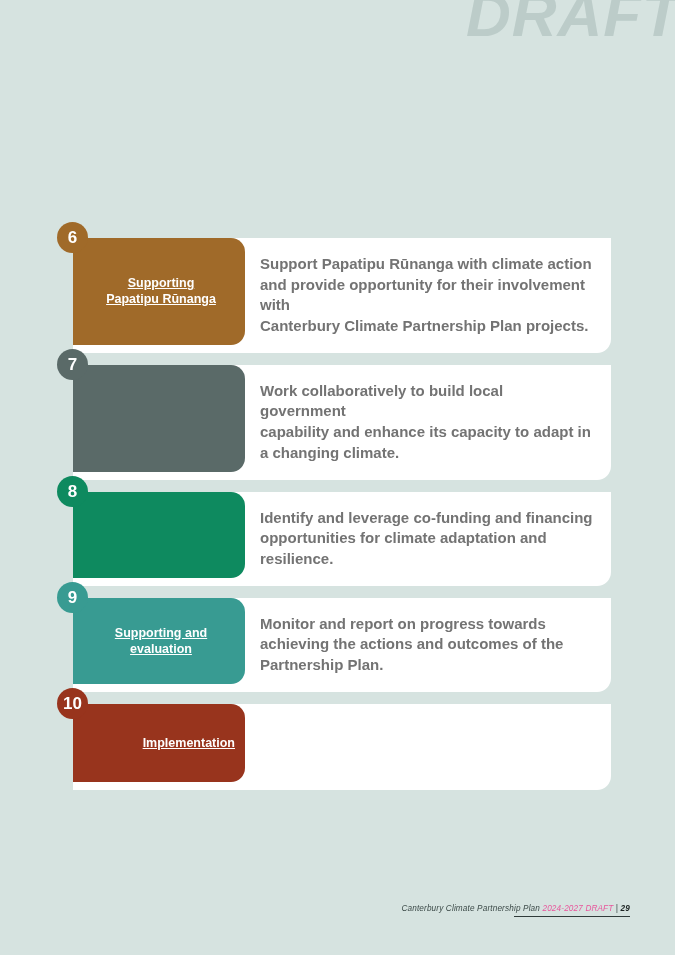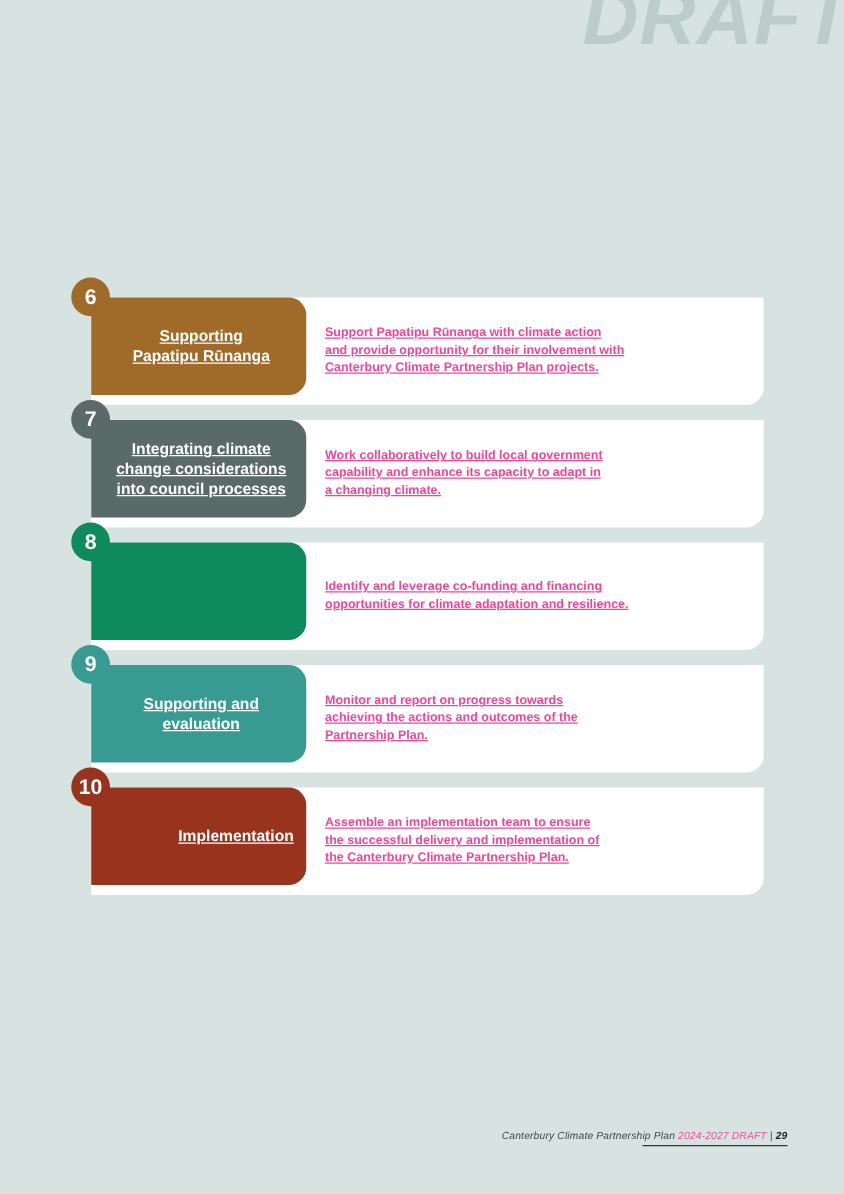--- a/index.html
+++ b/index.html
@@ -89,26 +89,25 @@
   }
 
   .desc {
     flex: 1 1 auto;
     padding: 16px 18px 16px 15px;
     display: flex;
     align-items: center;
   }
 
   .desc-text {
-    color: #ec4899;
-    font-size: 10px;
+    color: #737373;
+    font-size: 15px;
     font-weight: bold;
     line-height: 1.38;
     white-space: pre-line;
-    text-decoration: underline;
   }
 
   
   .footer {
     position: absolute;
     right: 45px;
     bottom: 38px;
     text-align: right;
     white-space: nowrap;
   }
@@ -143,23 +142,20 @@
       </div>
       <div class="desc">
         <div class="desc-text">Support Papatipu Rūnanga with climate action
 and provide opportunity for their involvement with
 Canterbury Climate Partnership Plan projects.</div>
       </div>
     </div>
     <div class="card">
       <div class="band" style="background: rgb(90, 106, 104);">
         <div class="badge" style="background: rgb(90, 106, 104);">7</div>
-        <div class="band-label">Integrating climate
-change considerations
-into council processes</div>
       </div>
       <div class="desc">
         <div class="desc-text">Work collaboratively to build local government
 capability and enhance its capacity to adapt in
 a changing climate.</div>
       </div>
     </div>
     <div class="card">
       <div class="band" style="background: rgb(14, 138, 95);">
         <div class="badge" style="background: rgb(14, 138, 95);">8</div>
@@ -179,25 +175,20 @@
         <div class="desc-text">Monitor and report on progress towards
 achieving the actions and outcomes of the
 Partnership Plan.</div>
       </div>
     </div>
     <div class="card">
       <div class="band" style="background: rgb(152, 52, 29); justify-content: flex-end;">
         <div class="badge" style="background: rgb(152, 52, 29);">10</div>
         <div class="band-label">Implementation</div>
       </div>
-      <div class="desc">
-        <div class="desc-text">Assemble an implementation team to ensure
-the successful delivery and implementation of
-the Canterbury Climate Partnership Plan.</div>
-      </div>
     </div>
   </div>
 
 <div class="footer">
   <div class="footer-line">
     <span class="f-title">Canterbury Climate Partnership Plan</span>
     <span class="f-draft">2024-2027 DRAFT</span>
     <span class="f-sep">|</span>
     <span class="f-page">29</span>
   </div>

